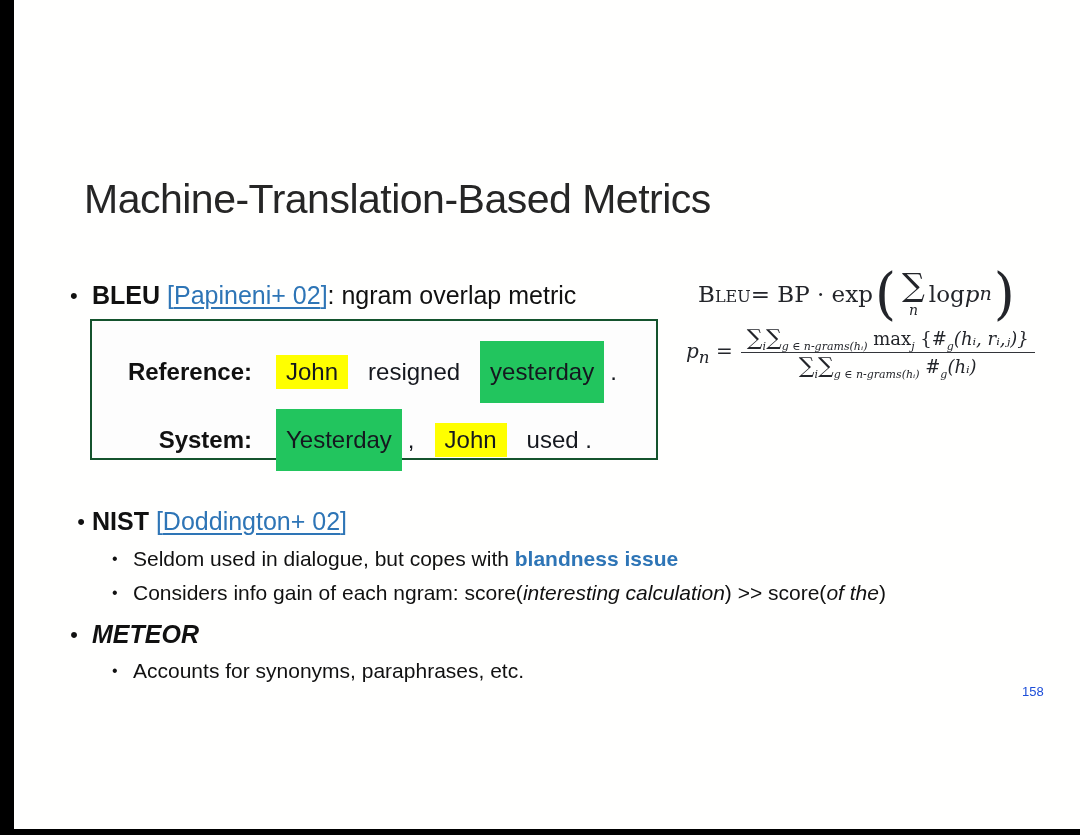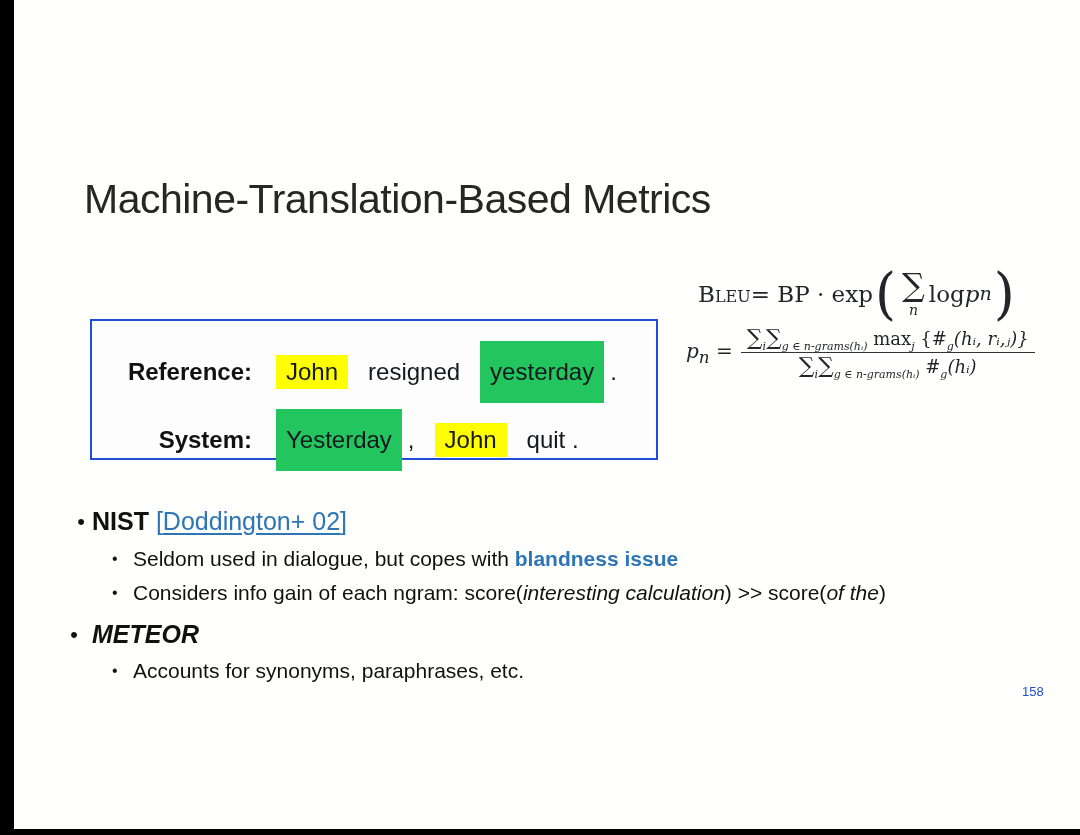--- a/index.html
+++ b/index.html
@@ -22,21 +22,21 @@
   .bracket { color:#2E75B6; }
 
   .b2 { position:absolute; font-size:21px; white-space:nowrap; color:#111; }
   .b2 .dot { display:inline-block; width:21px; font-size:16px; vertical-align:2px; }
   .em-blue { color:#2E75B6; font-weight:bold; }
   .it { font-style:italic; }
 
   
   .example-box {
     position:absolute; left:90px; top:319px; width:568px; height:141px;
-    border:2px solid #1d4ed8; background:#fdfdfd; box-sizing:border-box;
+    border:2px solid #14532d; background:#fdfdfd; box-sizing:border-box;
   }
   .ex-row { position:absolute; left:10px; display:flex; align-items:baseline; white-space:nowrap; font-size:24px; }
   .ex-row-1 { top:20px; }
   .ex-row-2 { top:88px; }
   .ex-label { width:150px; text-align:right; font-weight:bold; margin-right:24px; color:#111; }
   .word { margin-right:20px; color:#15181f; }
   .hl-yellow { background:#FFFF00; padding:3px 10px; }
   .hl-blue   { background:#22c55e; padding:17px 10px; }
   .punct { margin-left:-14px; }
 
@@ -71,35 +71,39 @@
 </head>
 <body>
 
 <div class="slide">
 
   <div class="letterbox-left"></div>
   <div class="letterbox-bottom"></div>
 
   <div class="page-title">Machine-Translation-Based Metrics</div>
 
+  <div class="b1" style="top:281px;">
+    <span class="dot">•</span><span class="bold">BLEU</span>
+    <span class="bracket">[</span><span class="link">Papineni+ 02</span><span class="bracket">]</span><span>: ngram overlap metric</span>
+  </div>
 
   <div class="example-box">
     <div class="ex-row ex-row-1">
       <span class="ex-label">Reference:</span>
       <span class="word hl-yellow">John</span>
       <span class="word">resigned</span>
       <span class="word hl-blue">yesterday</span>
       <span class="word punct">.</span>
     </div>
     <div class="ex-row ex-row-2">
       <span class="ex-label">System:</span>
       <span class="word hl-blue">Yesterday</span>
       <span class="word punct">,</span>
       <span class="word hl-yellow">John</span>
-      <span class="word">quit .</span>
+      <span class="word">used .</span>
     </div>
   </div>
 
   <div class="formula f-bleu">
     <span class="sc">Bleu</span>
       <span> = BP · exp </span>
       <span class="paren">(</span>
       <span class="sumstack">
         <span class="sigma">∑</span>
         <span class="under">n</span>

